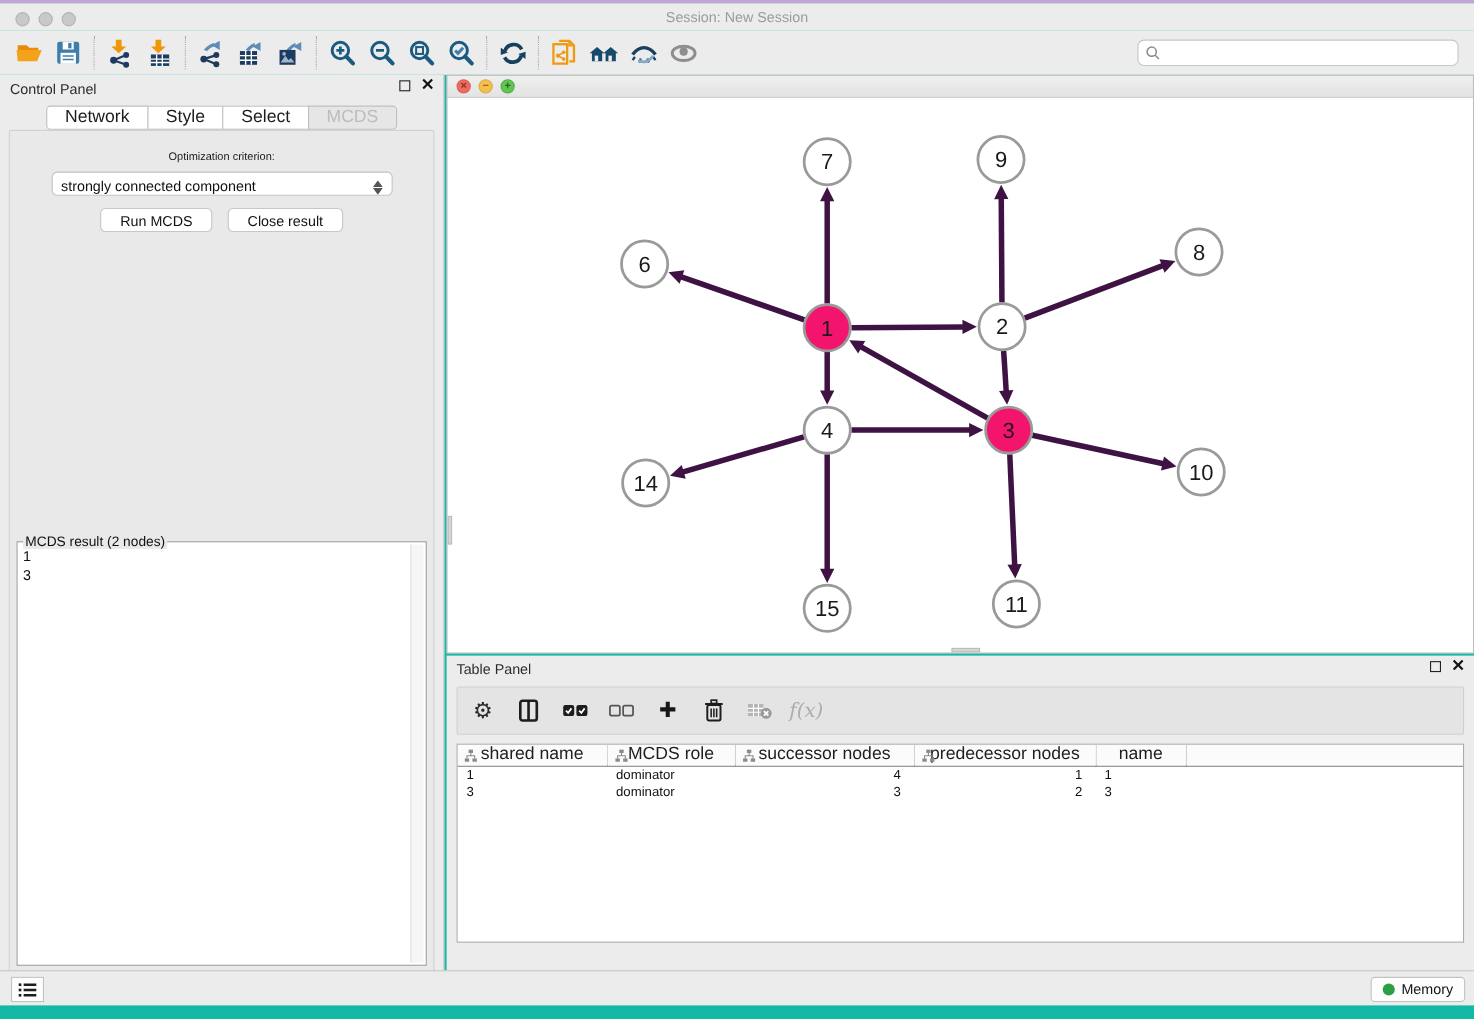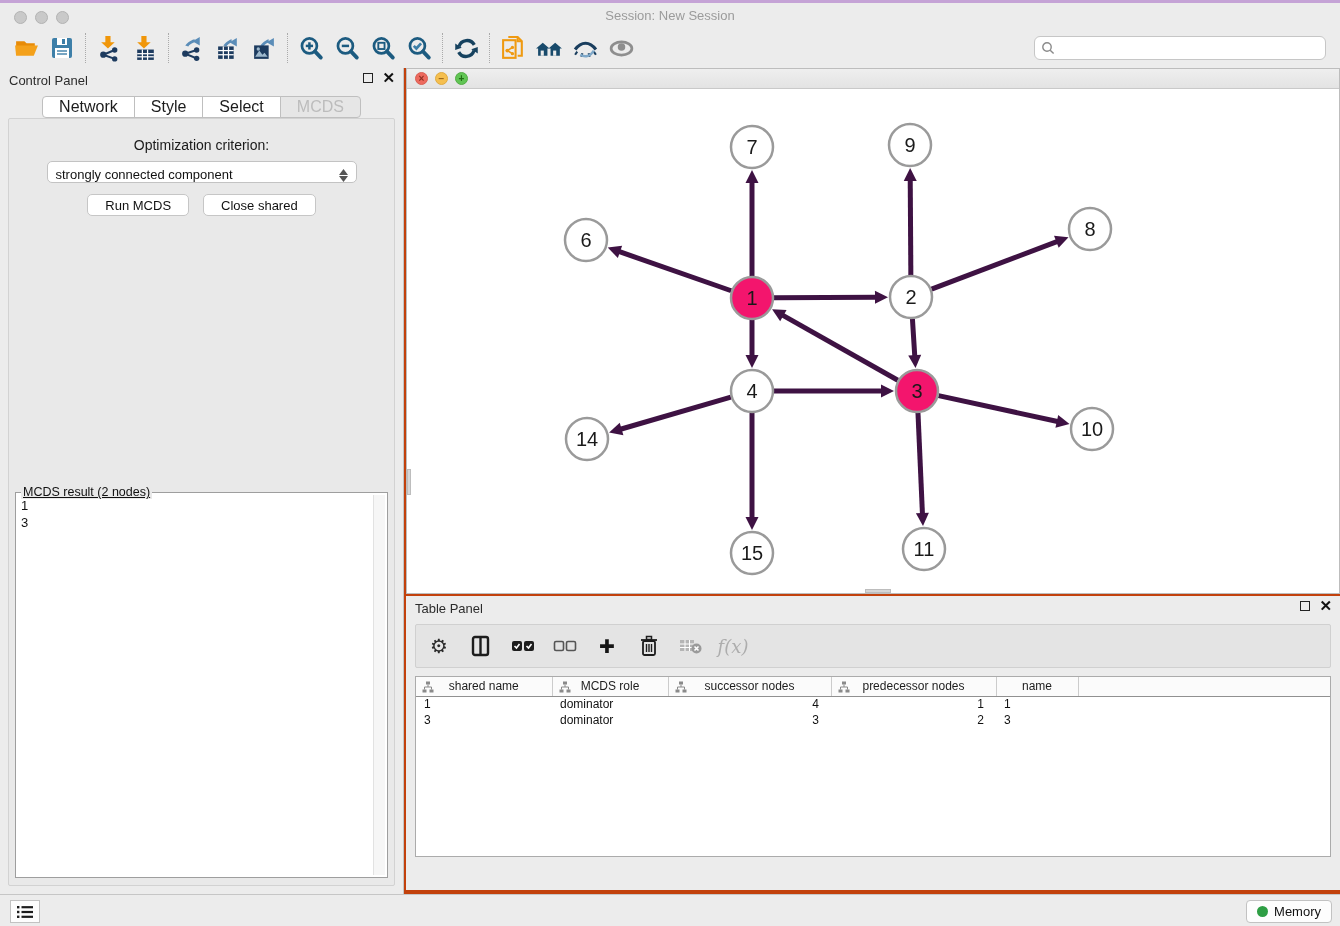--- a/index.html
+++ b/index.html
@@ -1,18 +1,18 @@
 <!DOCTYPE html>
 <html><head>
 <meta charset="utf-8">
 <style>
   * { margin:0; padding:0; box-sizing:border-box; }
   html,body { background:#d8d8d8; }
   body { font-family:"Liberation Sans", sans-serif; }
-  .window { position:relative; width:1340px; height:926px; background:#c2410c; overflow:hidden; }
+  .window { position:relative; width:1340px; height:926px; background:#14b8a6; overflow:hidden; }
 
   
   .top-strip { position:absolute; top:0; left:0; right:0; height:3px; background:#c5a3d6; }
   .titlebar { position:absolute; top:3px; left:0; right:0; height:25px; background:#ececec; }
   .traffic { position:absolute; top:8px; left:14px; display:flex; gap:8px; }
   .tl-dot { width:13px; height:13px; border-radius:50%; background:#c9c9c9; border:1px solid #b3b3b3; position:relative; font-size:9px; line-height:11px; text-align:center; color:transparent; }
   .win-title { position:absolute; left:0; right:0; top:5px; text-align:center; font-size:13px; color:#9b9b9b; }
 
   
   .toolbar { position:absolute; top:28px; left:0; right:0; height:40px; background:#ececec; display:flex; align-items:center; padding:0 8px; }
@@ -29,29 +29,29 @@
   .float-ic { width:10px; height:10px; border:1.6px solid #222; }
   .close-ic { font-size:15px; font-weight:bold; color:#111; line-height:12px; }
 
   .cp-tabs { position:absolute; top:28px; left:0; right:0; display:flex; justify-content:center; }
   .tab-btn { height:22px; line-height:20px; padding:0 16px; font-size:16px; color:#1c1c1c; background:#ffffff; border:1px solid #bfbfbf; margin-left:-1px; }
   .tab-btn:first-child { border-radius:4px 0 0 4px; margin-left:0; }
   .tab-btn:last-child { border-radius:0 4px 4px 0; }
   .tab-btn.selected { background:#e6e6e6; color:#bcbcbc;text-align:right; }
 
   .cp-content { position:absolute; top:50px; left:8px; right:8px; bottom:8px; background:#e9e9e9; border:1px solid #d2d2d2; border-radius:2px; }
-  .opt-label { margin-top:18px; text-align:center; font-size:14px; color:#1a1a1a; }
+  .opt-label { margin-top:18px; text-align:center; font-size:10px; color:#1a1a1a; }
   .combo { margin:8px auto 0 auto; width:310px; height:22px; background:#ffffff; border:1px solid #c3c3c3; border-radius:5px; display:flex; align-items:flex-end; padding:0 8px; font-size:13px; color:#111; }
   .combo .chevrons { margin-left:auto; display:flex; flex-direction:column; gap:1px; }
   .combo .chevrons svg { display:block; }
   .cp-buttons { margin-top:11px; display:flex; justify-content:center; gap:14px; }
   .mac-btn { height:22px; padding:0 17px; background:#ffffff; border:1px solid #c6c6c6; border-radius:5px; font-size:13px; color:#111; }
 
   .result-group { position:absolute; left:6px; right:6px; top:373px; bottom:7px; border:1px solid #9e9e9e; background:#ffffff; }
-  .result-legend { position:absolute; top:-8px; left:5px; background:#e9e9e9; padding:0 2px; font-size:12.5px; color:#111;text-decoration:underline; }
+  .result-legend { position:absolute; top:-8px; left:5px; background:#e9e9e9; padding:0 2px; font-size:12.5px; color:#111; }
   .result-text { position:absolute; inset:2px 14px 2px 2px; font-size:13px; line-height:17px; color:#111; padding:2px 3px; white-space:pre-line; }
   .result-scroll { position:absolute; top:2px; bottom:2px; right:2px; width:12px; background:#f6f6f6; border-left:1px solid #e2e2e2; }
 
   
   .net-window { position:absolute; top:68px; left:406px; right:0; height:526px; background:#ececec; border:1px solid #bdbdbd; }
   .net-titlebar { position:relative; height:20px; background:linear-gradient(#efefef,#e3e3e3); border-bottom:1px solid #c9c9c9; }
   .net-traffic { position:absolute; left:8px; top:3px; display:flex; gap:7px; }
   .nt-dot { width:13px; height:13px; border-radius:50%; font-size:10px; font-weight:bold; text-align:center; line-height:12px; }
   .nt-red { background:#ed6a5e; border:1px solid #d95f54; color:#8e2e22; }
   .nt-yellow { background:#f5bf4f; border:1px solid #e0ab41; color:#99651a; }
@@ -65,31 +65,31 @@
   
   .table-panel { position:absolute; top:596px; left:406px; right:0; bottom:36px; background:#ececec; }
   .tp-toolbar { position:absolute; top:28px; left:9px; right:9px; height:44px; background:#e4e4e4; border:1px solid #d0d0d0; border-radius:2px; display:flex; align-items:center; padding:0 10px; gap:16px; }
   .tpt-btn { width:26px; height:26px; display:flex; align-items:center; justify-content:center; }
   .gear-glyph { font-family:"DejaVu Sans", sans-serif; font-size:20px; color:#2a2a2a; }
   .plus-glyph { font-family:"DejaVu Sans", sans-serif; font-size:19px; font-weight:bold; color:#161616; }
   .fx-glyph { font-family:"DejaVu Serif", serif; font-style:italic; font-size:18px; color:#adadad; }
 
   .table-area { position:absolute; top:80px; left:9px; right:9px; height:181px; background:#ffffff; border:1px solid #ababab; overflow:hidden; }
   table.ntable { border-collapse:collapse; table-layout:fixed; width:100%; }
-  .ntable th { height:19px; background:#fbfbfb; border-right:1px solid #cccccc; border-bottom:1px solid #909090; font-size:12px; font-weight:normal; color:#1d1d1d; text-align:center; position:relative;margin-top:48px; }
+  .ntable th { height:19px; background:#fbfbfb; border-right:1px solid #cccccc; border-bottom:1px solid #909090; font-size:16px; font-weight:normal; color:#1d1d1d; text-align:center; position:relative;margin-top:48px; }
   .ntable th.tfill { border-right:none; }
   .ntable th .th-inner { display:flex; align-items:center; justify-content:center; gap:6px; }
   .ntable th .tree-ic { position:absolute; left:6px; top:4px; }
   .ntable td { height:16px; font-size:12px; color:#111; padding:0 8px; }
   .ntable td.tfill { padding:0; }
 
   .tp-tabs { position:absolute; bottom:3px; left:0; right:0; display:flex; justify-content:center; }
 
   
-  .statusbar { position:absolute; bottom:0; left:0; right:0; height:32px; background:#ececec; border-top:1px solid #c6c6c6; }
+  .statusbar { position:absolute; bottom:12px; left:0; right:0; height:32px; background:#ececec; border-top:1px solid #c6c6c6; }
   .list-btn { position:absolute; left:10px; top:5px; width:30px; height:23px; background:#fdfdfd; border:1px solid #c2c2c2; display:flex; align-items:center; justify-content:center; }
   .memory-btn { position:absolute; right:8px; top:5px; height:23px; background:#fdfdfd; border:1px solid #c2c2c2; border-radius:4px; display:flex; align-items:center; gap:6px; padding:0 10px; font-size:13px; color:#111; }
   .mem-dot { width:11px; height:11px; border-radius:50%; background:#2e9e44; }
 </style>
 </head>
 <body>
 
 <div class="window">
   <div class="top-strip"></div>
 
@@ -276,21 +276,21 @@
           <svg width="9" height="6" viewBox="0 0 9 6">
               <polygon points="4.5,0 9,6 0,6" fill="#555"></polygon>
             </svg>
           <svg width="9" height="6" viewBox="0 0 9 6">
               <polygon points="0,0 9,0 4.5,6" fill="#555"></polygon>
             </svg>
         </span>
       </div>
       <div class="cp-buttons">
         <button class="mac-btn">Run MCDS</button>
-        <button class="mac-btn">Close shared</button>
+        <button class="mac-btn">Close result</button>
       </div>
       <div class="result-group">
         <div class="result-legend">MCDS result (2 nodes)</div>
         <div class="result-text">1
 3</div>
         <div class="result-scroll"></div>
       </div>
     </div>
   </div>
 

